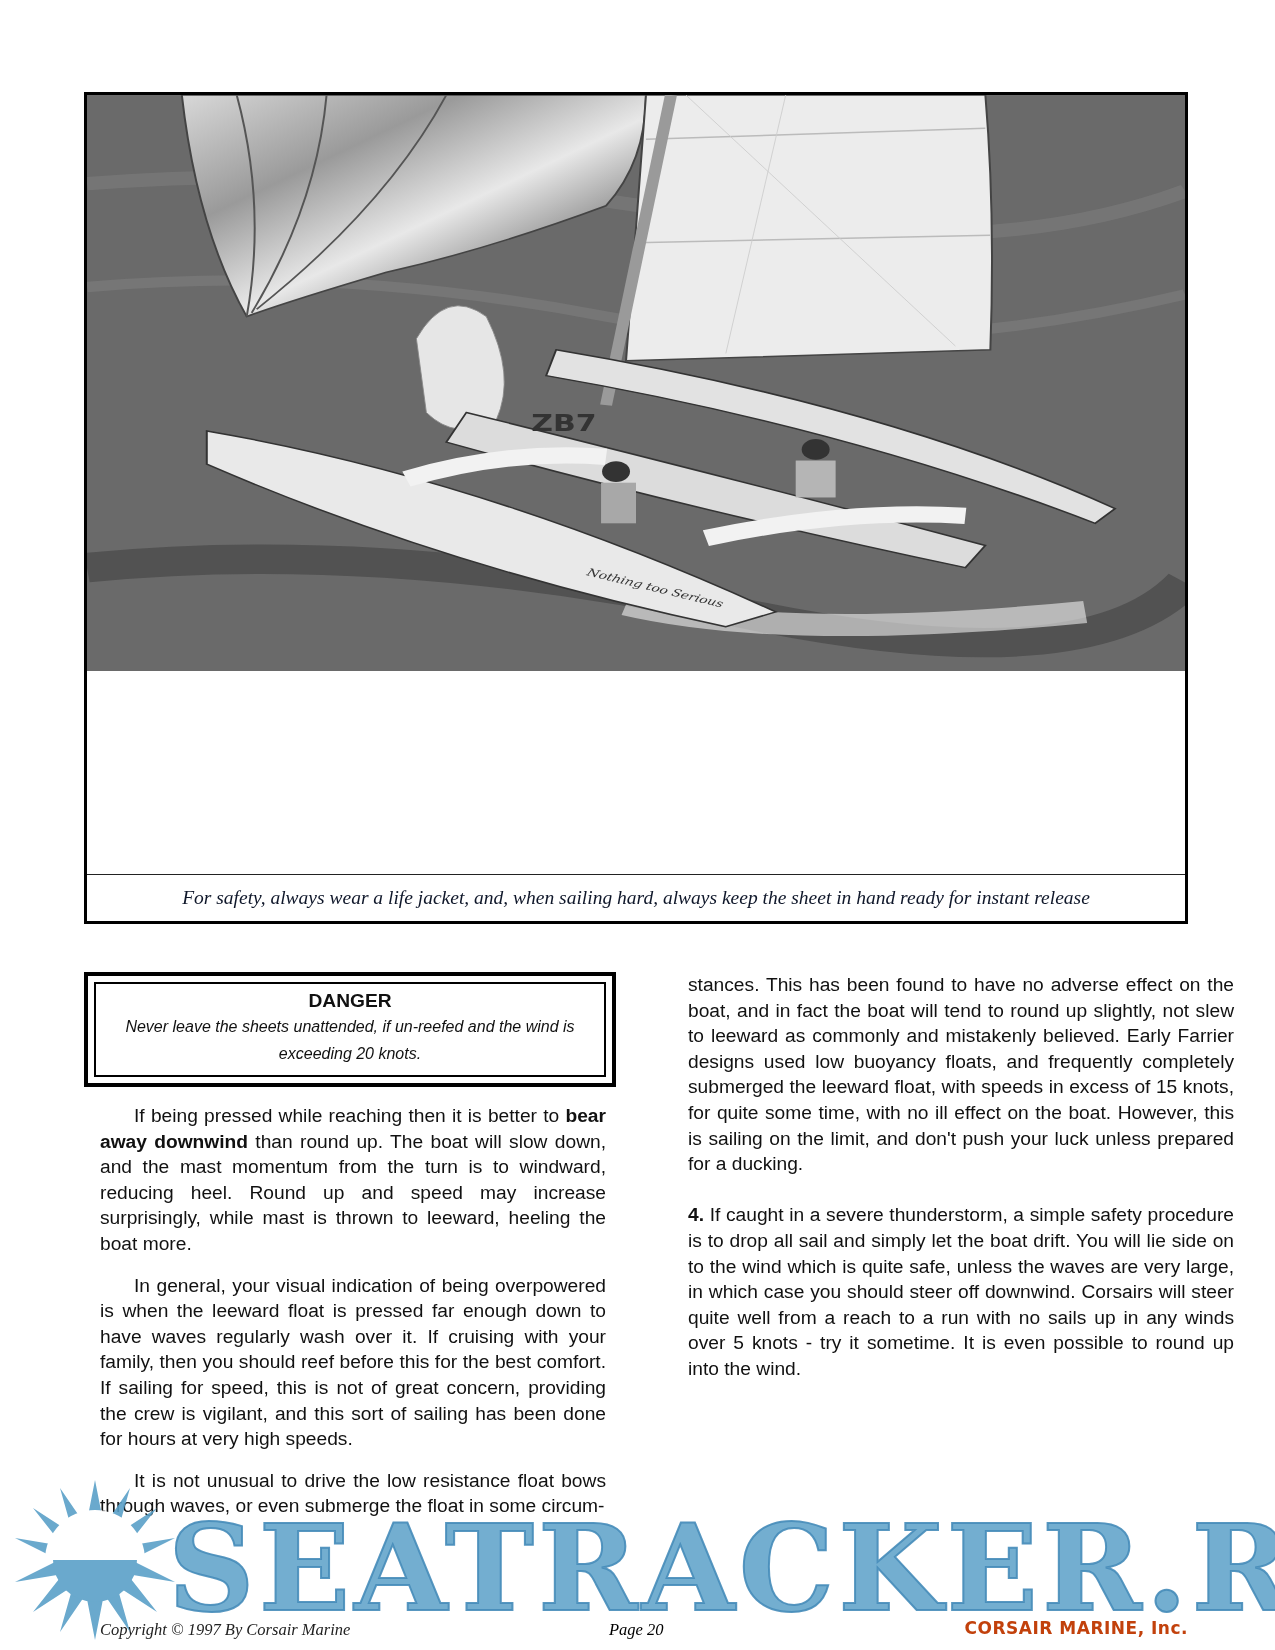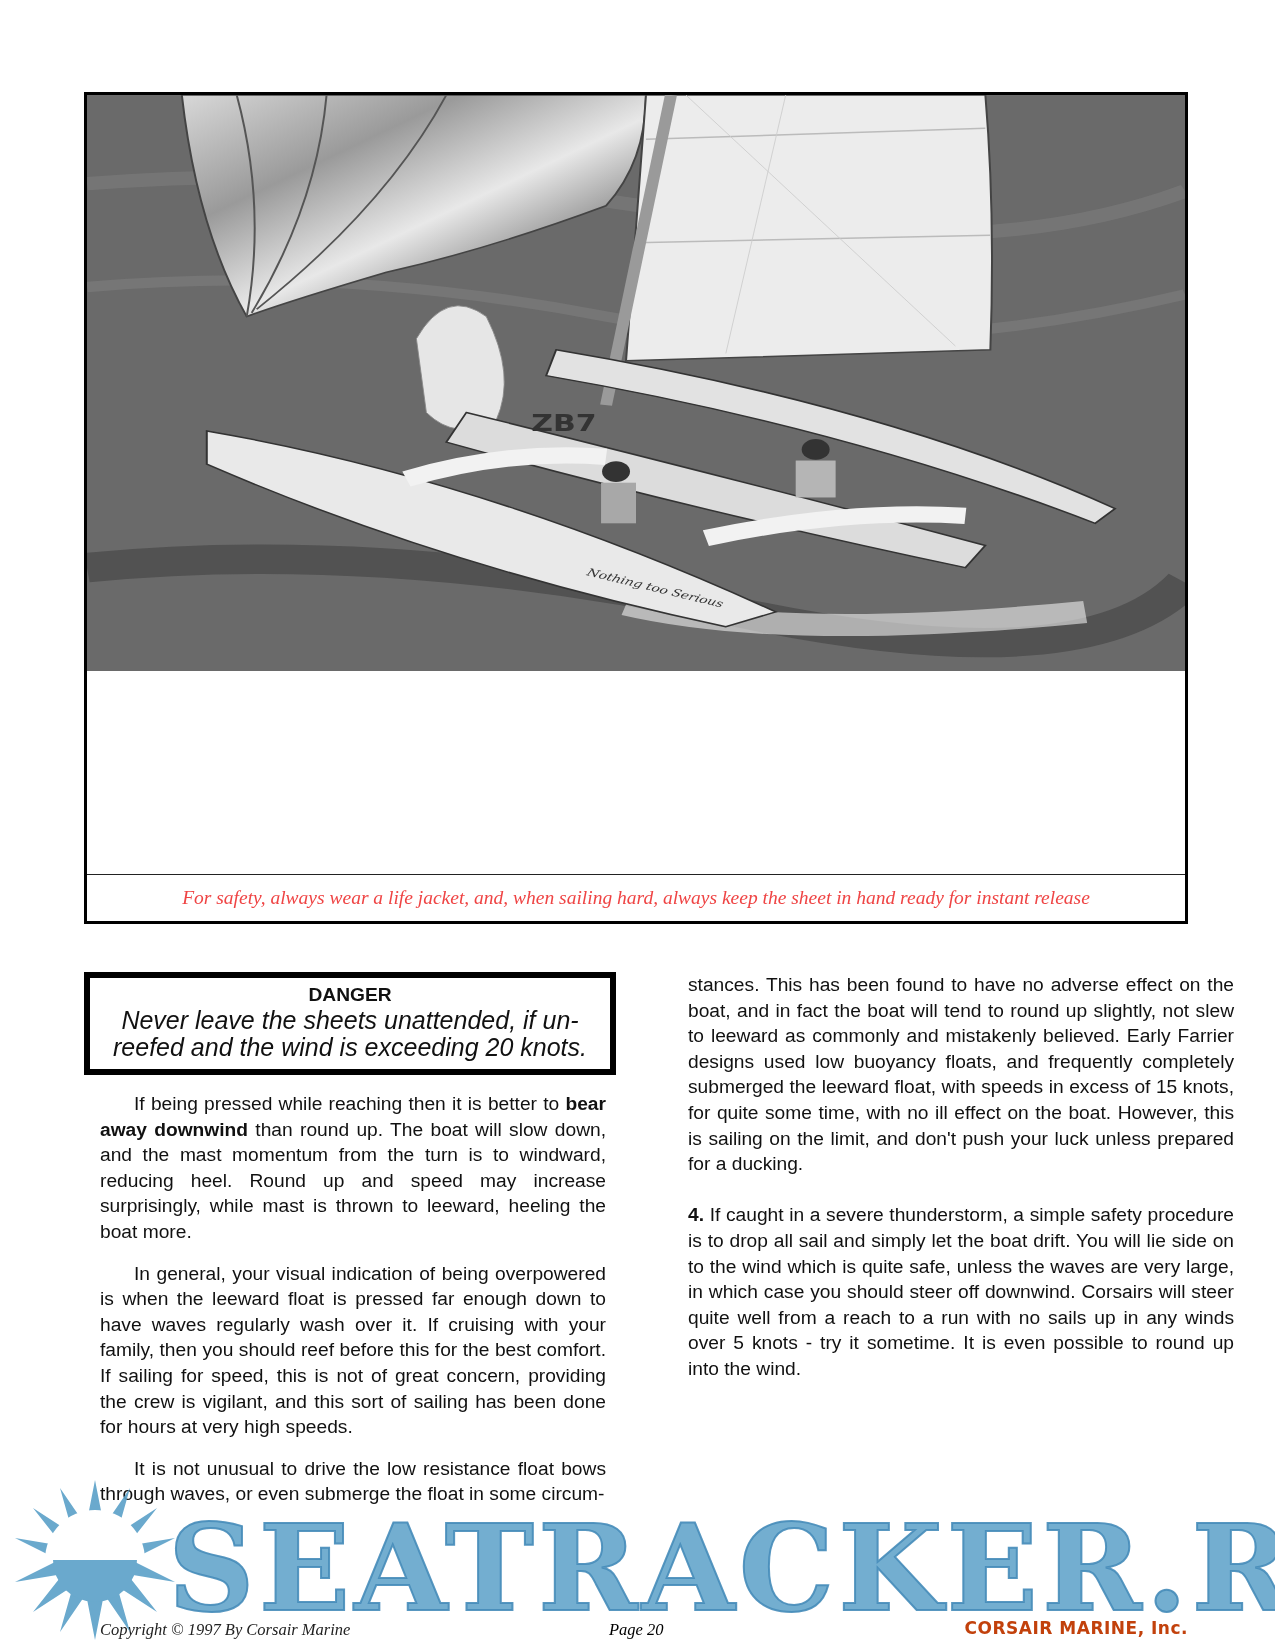--- a/index.html
+++ b/index.html
@@ -11,37 +11,37 @@
     border: 3px solid #000; box-sizing: border-box; background: #fff;
   }
   .photo {
     position: absolute; left: 0; top: 0; right: 0; height: 576px; overflow: hidden;
     background: linear-gradient(160deg, #7a7a7a 0%, #5c5c5c 35%, #3a3a3a 70%, #6e6e6e 100%);
   }
   .photo svg { position: absolute; left: 0; top: 0; width: 100%; height: 100%; }
   .caption {
     position: absolute; left: 0; right: 0; bottom: 0; height: 46px;
     display: flex; align-items: center; justify-content: center;
-    font-family: "Liberation Serif", serif; font-style: italic; font-size: 19.5px; color: #ef4444;
+    font-family: "Liberation Serif", serif; font-style: italic; font-size: 19.5px; color: #0f172a;
     border-top: 1px solid #222;
   }
 
   
   .col { position: absolute; top: 968px; font-size: 19.2px; line-height: 25.6px; text-align: justify; }
   .col-left { left: 84px; width: 538px; }
   .col-right { left: 644px; width: 546px; top: 972px; margin-left: 44px; }
 
   .danger-box {
-    border: 4px solid #000; padding: 0; margin: 4px 0 14px 0; box-sizing: border-box; width: 532px;
+    border: 4px solid #000; padding: 6px; margin: 4px 0 14px 0; box-sizing: border-box; width: 532px;
   }
   .danger-inner {
     border: 2px solid #000; padding: 4px 6px 8px; text-align: center;
   }
   .danger-title { font-weight: bold; font-size: 19.2px; line-height: 25px; }
-  .danger-text { font-style: italic; font-size: 25px; line-height: 27px; }
+  .danger-text { font-style: italic; font-size: 16px; line-height: 27px; }
 
   .para { margin: 16px; text-indent: 34px; }
   .para-right { margin: 0 0 25.6px 0; text-indent: 0; }
   .para-right.last { margin-bottom: 0; }
   .para-right.indent { text-indent: 34px; }
   .bold { font-weight: bold; }
 
   
   .footer { position: absolute; left: 84px; top: 1620px; width: 1104px; height: 28px; }
   .footer-copy { position: absolute; left: 0; top: 0; font-family: "Liberation Serif", serif; font-style: italic; font-size: 16.5px; color: #222; margin-left: 16px; }

